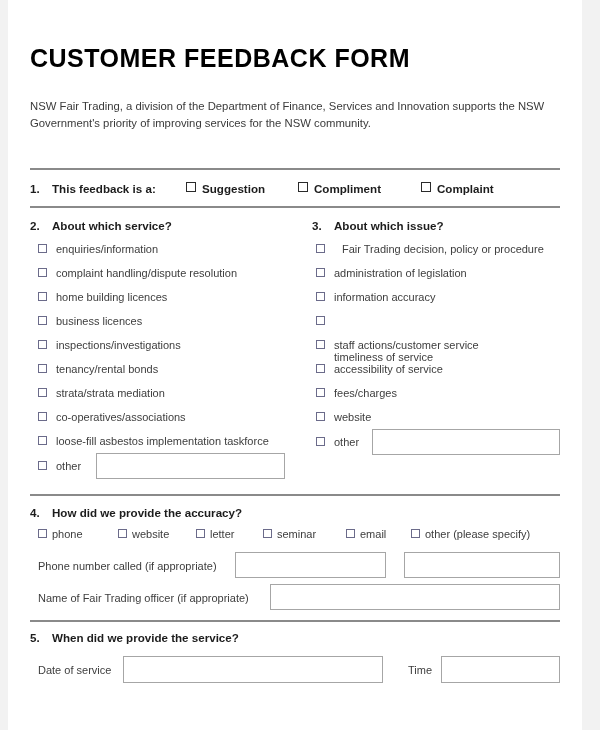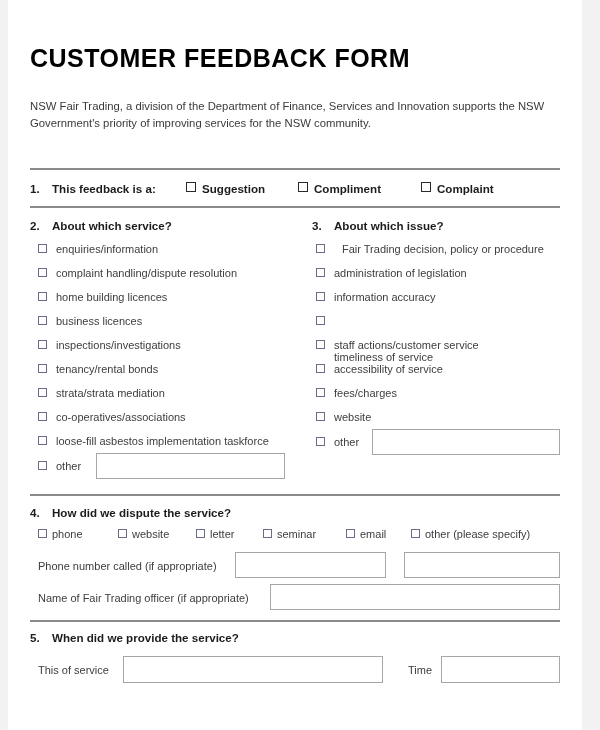--- a/index.html
+++ b/index.html
@@ -206,21 +206,21 @@
   <div class="cb" style="left:308px; top:412px;"></div>
   <div class="opt" style="left:326px; top:411px;">website</div>
 
   <div class="cb" style="left:308px; top:437px;"></div>
   <div class="opt" style="left:326px; top:436px;">other</div>
   <input class="field" style="left: 364px; top: 429px; width: 188px; height: 26px;" placeholder="">
 
   <div class="rule" style="top:494px;"></div>
 
   <div class="qnum" style="left:22px; top:506px;">4.</div>
-  <div class="qtitle" style="left:44px; top:506px;">How did we dispute the service?</div>
+  <div class="qtitle" style="left:44px; top:506px;">How did we provide the accuracy?</div>
 
   <div class="cb" style="left:30px; top:529px;"></div>
   <div class="opt" style="left:44px; top:528px;">phone</div>
 
   <div class="cb" style="left:110px; top:529px;"></div>
   <div class="opt" style="left:124px; top:528px;">website</div>
 
   <div class="cb" style="left:188px; top:529px;"></div>
   <div class="opt" style="left:202px; top:528px;">letter</div>
 
@@ -238,19 +238,19 @@
   <input class="field" style="left: 396px; top: 552px; width: 156px; height: 26px;" placeholder="">
 
   <div class="label" style="left:30px; top:592px;">Name of Fair Trading officer (if appropriate)</div>
   <input class="field" style="left: 262px; top: 584px; width: 290px; height: 26px;" placeholder="">
 
   <div class="rule" style="top:620px;"></div>
 
   <div class="qnum" style="left:22px; top:631px;">5.</div>
   <div class="qtitle" style="left:44px; top:631px;">When did we provide the service?</div>
 
-  <div class="label" style="left:30px; top:664px;">This of service</div>
+  <div class="label" style="left:30px; top:664px;">Date of service</div>
   <input class="field" style="left: 115px; top: 656px; width: 260px; height: 27px;" placeholder="">
 
   <div class="label" style="left:400px; top:664px;">Time</div>
   <input class="field" style="left: 433px; top: 656px; width: 119px; height: 27px;" placeholder="">
 
 </div>
 
 </body></html>

